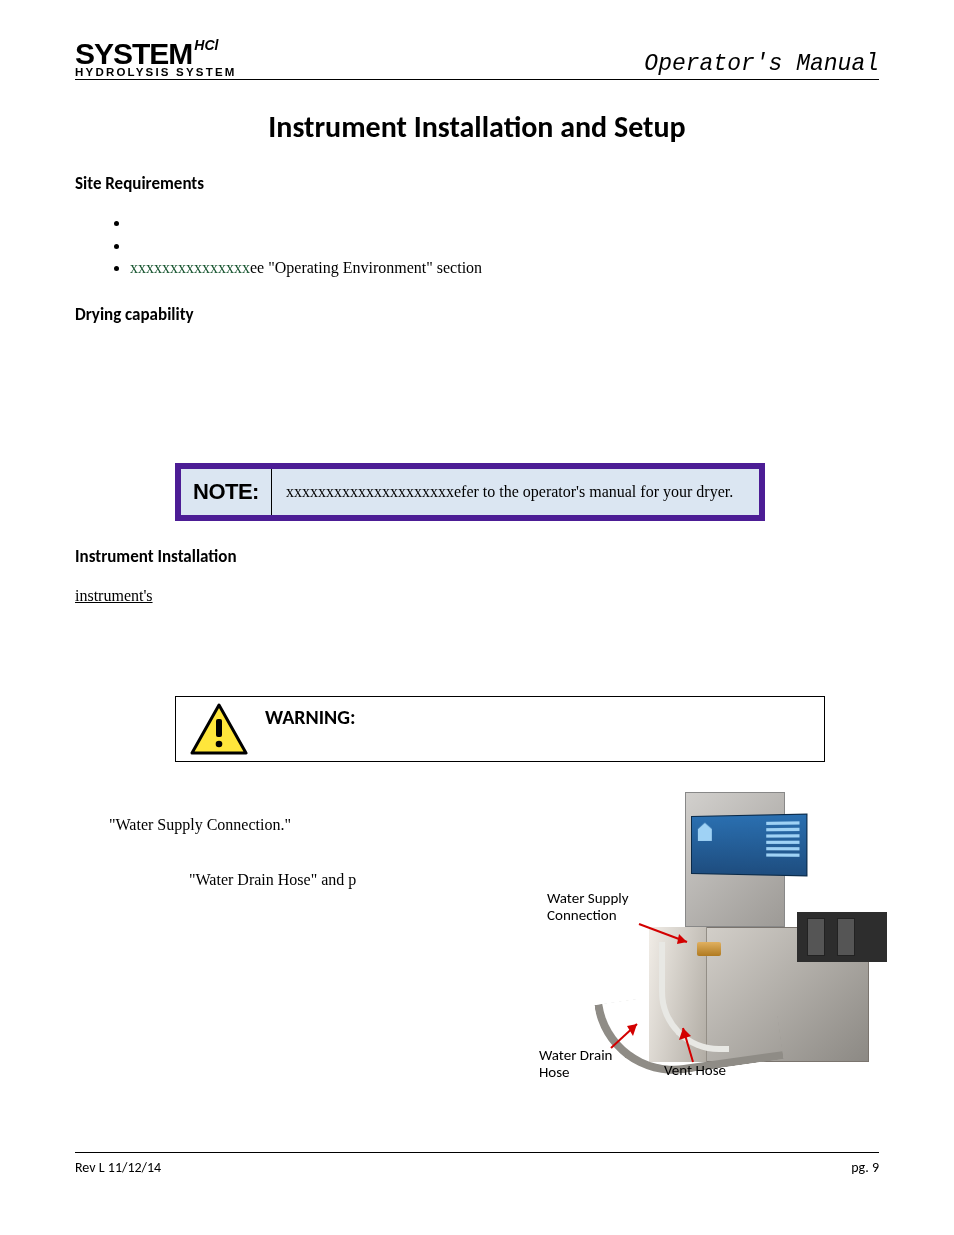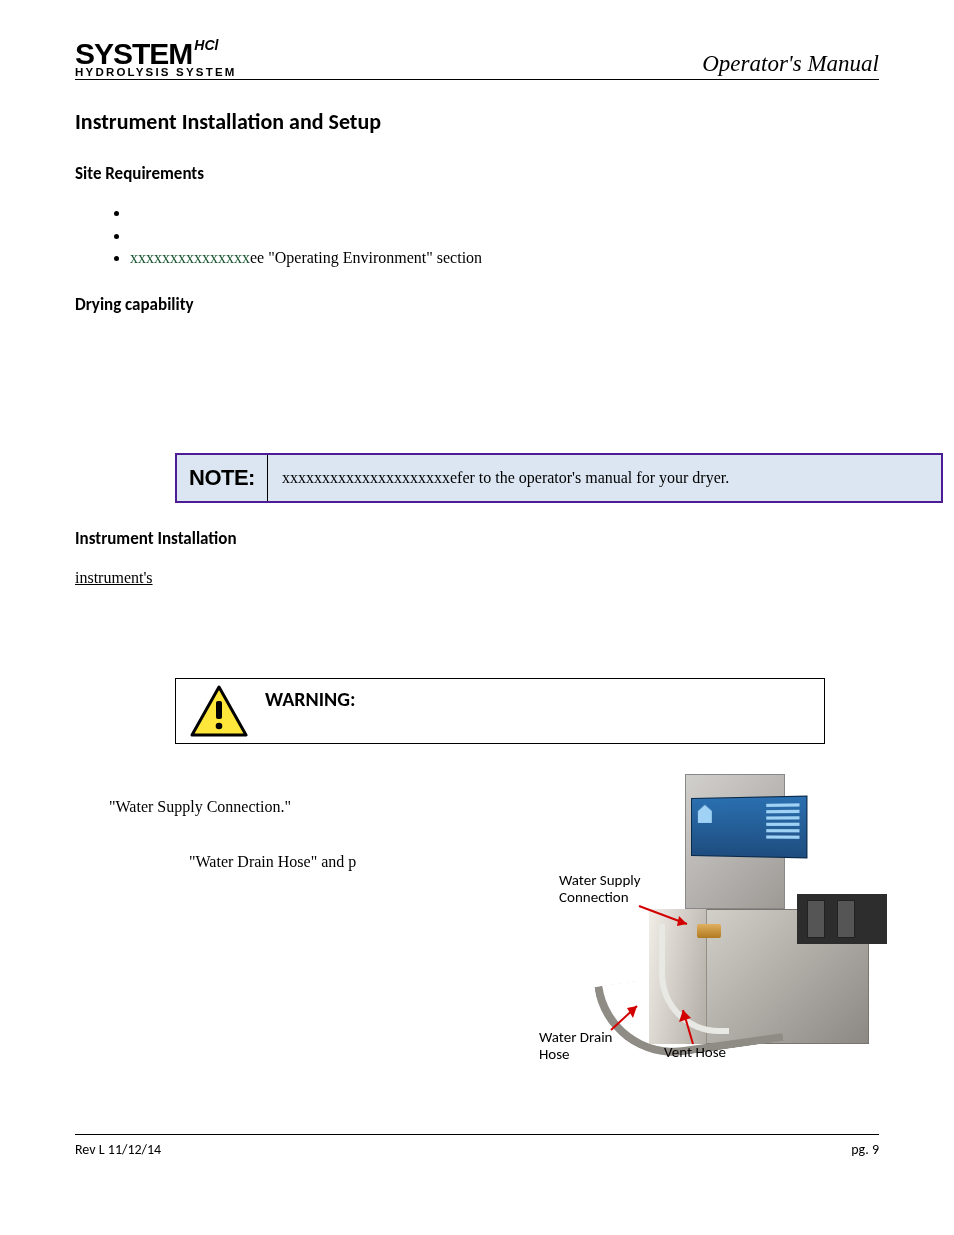--- a/index.html
+++ b/index.html
@@ -41,29 +41,30 @@
     left: 2px;
   }
   .logo-sub {
     font-family: Arial, sans-serif;
     font-weight: 700;
     font-size: 11.5px;
     letter-spacing: 2.2px;
     margin-top: 0px;
   }
   .doc-title {
-    font-family: Liberation Serif, serif;
+    font-family: Liberation Mono, monospace;
     font-style: italic;
     font-size: 23px;
   }
   h1.section-title {
     font-family: Calibri, Arial, sans-serif;
     font-weight: 700;
-    font-size: 22px;
+    font-size: 30px;
     margin: 0 0 28px 0;
+    text-align: center;
   }
   h2.subsection {
     font-family: Calibri, Arial, sans-serif;
     font-weight: 700;
     font-size: 17px;
     margin: 0 0 18px 0;
   }
   ul.bullets {
     margin: 0 0 24px 0;
     padding-left: 55px;
@@ -75,23 +76,23 @@
   .white-text { color: #14532d; }
   .para {
     font-size: 16px;
     line-height: 1.35;
     font-family: "Times New Roman", serif;
     text-decoration: underline;
   }
   .note-box {
     display: flex;
     align-items: stretch;
-    border: 2px solid #4c1d95;
+    border: 6px solid #4c1d95;
     margin: 30px 0 25px 100px;
-    width: 768px;
+    width: 590px;
     font-family: "Times New Roman", serif;
   }
   .note-label {
     background: #dbe6f2;
     border-right: 1px solid #000;
     font-family: Arial, sans-serif;
     font-weight: 900;
     font-size: 22px;
     padding: 10px 12px;
     display: flex;
@@ -361,21 +362,21 @@
             </div>
         </div>
         <div class="base"></div>
         <div class="front"></div>
         <div class="sample-block"></div>
         <div class="fitting"></div>
         <div class="hose-white"></div>
         <div class="hose-gray"></div>
       </div>
 
-      <div class="fig-label" style="left:20px; top:98px; white-space:pre;">Water Supply
+      <div class="fig-label" style="left:8px; top:98px; white-space:pre;">Water Supply
 Connection</div>
       <svg class="arrow-svg" style="left:100px; top:132px;" width="60" height="30">
         <line x1="0" y1="0" x2="48" y2="18" stroke="#d30000" stroke-width="2"></line>
         <polygon points="48,18 40,10 38,20" fill="#d30000"></polygon>
       </svg>
 
       <div class="fig-label" style="left:0px; top:255px; white-space:pre;">Water Drain
 Hose</div>
       <svg class="arrow-svg" style="left:72px; top:228px;" width="40" height="30">
         <line x1="0" y1="28" x2="26" y2="4" stroke="#d30000" stroke-width="2"></line>

